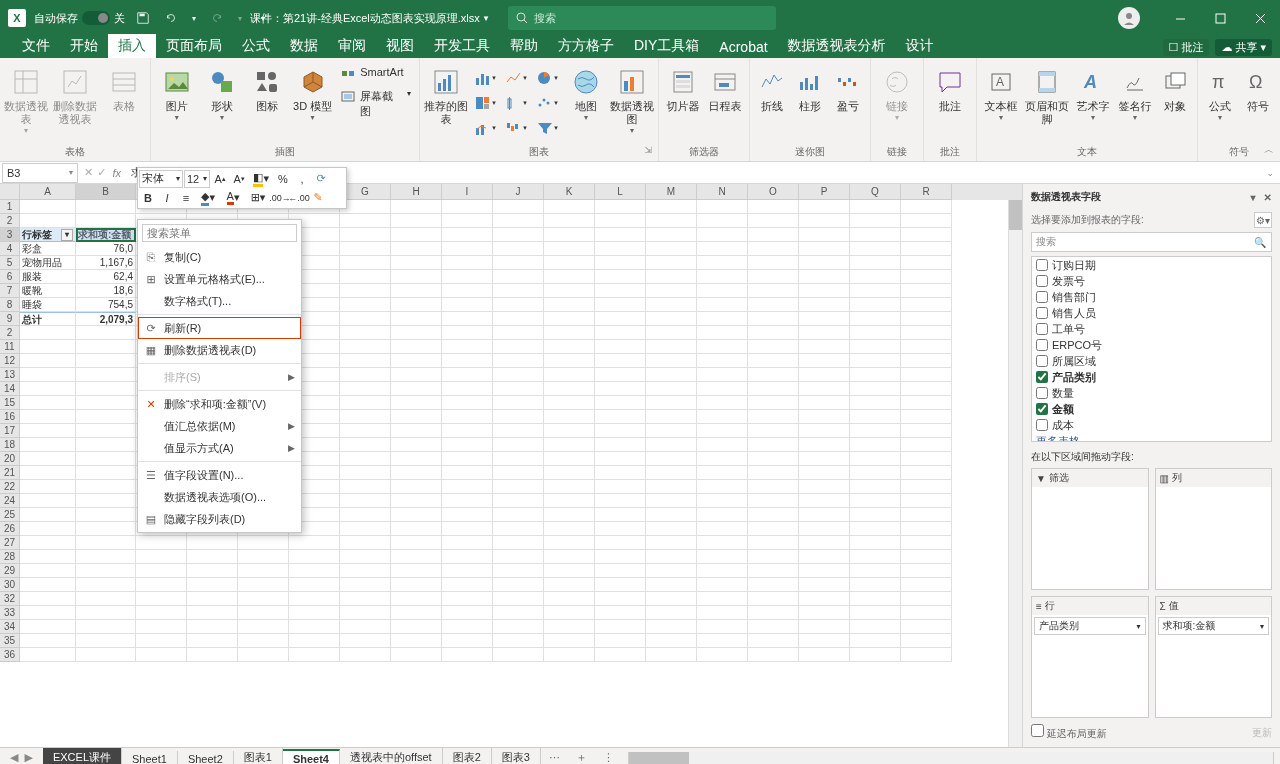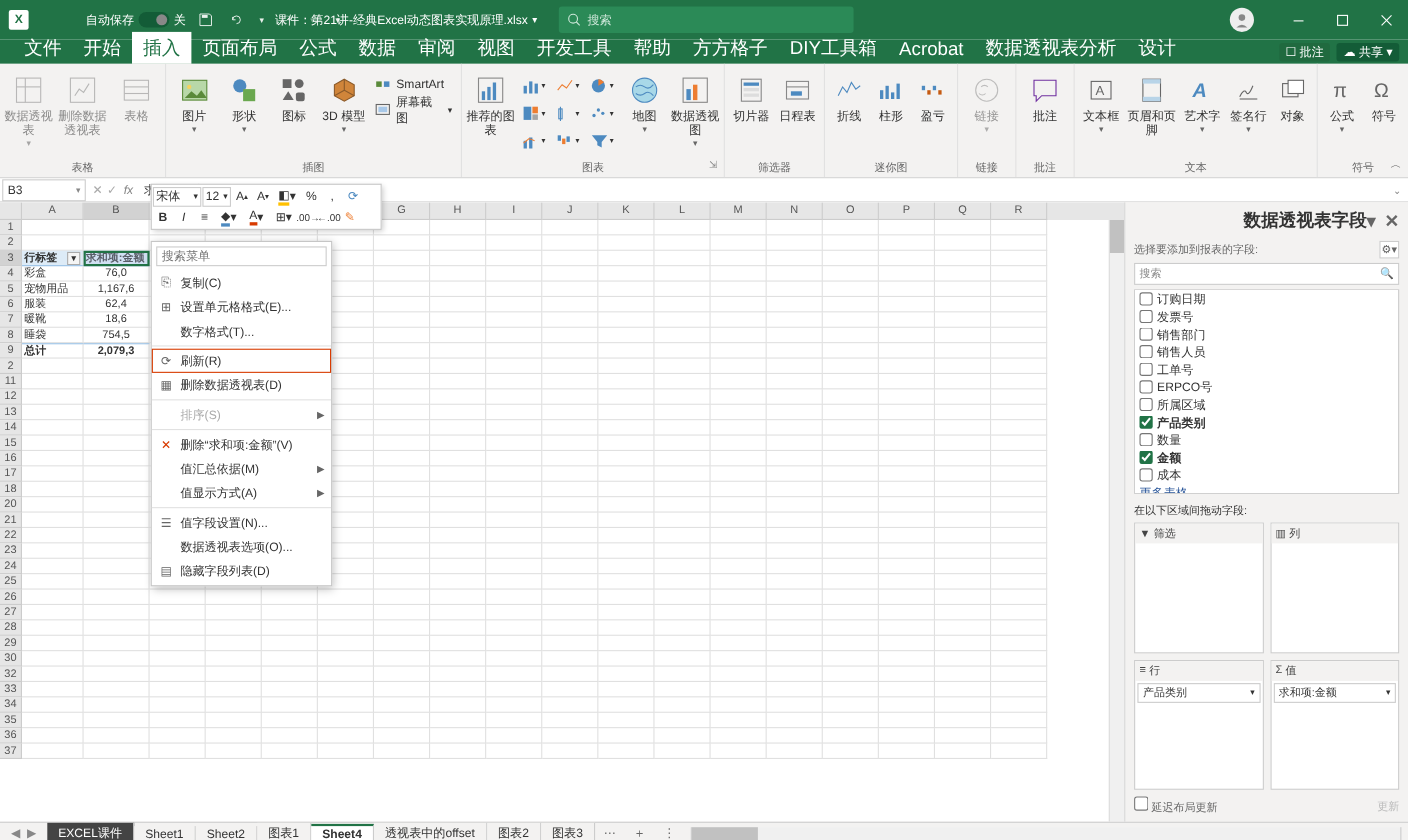--- a/index.html
+++ b/index.html
@@ -2,51 +2,51 @@
 <html><head>
 <meta charset="utf-8">
 <style>
 * { margin: 0; padding: 0; box-sizing: border-box; font-family: "Microsoft YaHei", "Segoe UI", sans-serif; }
 body { width: 1280px; height: 764px; background: #fff; overflow: hidden; font-size: 12px; color: #333; position: relative; }
 
 
 .titlebar { height: 36px; background: #217346; display: flex; align-items: center; color: #fff; position: relative; }
 .titlebar-left { display: flex; align-items: center; gap: 8px; padding-left: 8px; }
 .excel-icon { width: 18px; height: 18px; background: #fff; border-radius: 2px; display: flex; align-items: center; justify-content: center; color: #217346; font-weight: bold; font-size: 11px; }
-.autosave { display: flex; align-items: center; gap: 4px; font-size: 11px; margin-left: 44px; }
+.autosave { display: flex; align-items: center; gap: 4px; font-size: 11px; }
 .toggle { width: 28px; height: 14px; background: #135c37; border-radius: 7px; position: relative; }
 .toggle::after { content: ''; position: absolute; right: 2px; top: 2px; width: 10px; height: 10px; background: #888; border-radius: 50%; }
 .qat-btn { width: 20px; height: 20px; display: flex; align-items: center; justify-content: center; cursor: pointer; opacity: 0.9; }
 .qat-btn svg { width: 14px; height: 14px; fill: #fff; }
 .title-text { position: absolute; left: 250px; font-size: 11px; display: flex; align-items: center; gap: 4px; }
 .search-box { position: absolute; left: 508px; width: 268px; height: 24px; background: #2b8a57; border-radius: 3px; display: flex; align-items: center; padding: 0 8px; gap: 6px; color: #cfe8da; font-size: 11px; }
 .titlebar-right { position: absolute; right: 0; display: flex; align-items: center; height: 100%; }
 .avatar { width: 22px; height: 22px; border-radius: 50%; background: #eee; margin-right: 20px; display:flex; align-items:center; justify-content:center; }
 .win-btn { width: 40px; height: 36px; display: flex; align-items: center; justify-content: center; cursor: pointer; }
 .win-btn svg { width: 11px; height: 11px; stroke: #fff; stroke-width: 1; fill: none; }
 
 
 .tabbar { height: 22px; background: #217346; display: flex; align-items: flex-end; padding-left: 12px; color: #fff; position: relative; }
-.tab { padding: 3px 10px; font-size: 17px; cursor: pointer; }
+.tab { padding: 3px 10px; font-size: 14px; cursor: pointer; }
 .tab.active { background: #fff; color: #217346; }
 .tab.contextual { color: #fff; }
 .tabbar-right { position: absolute; right: 8px; bottom: 2px; display: flex; gap: 6px; }
 .tab-pill { background: #206a3f; border-radius: 3px; padding: 1px 6px; font-size: 11px; display:flex; align-items:center; gap:3px; }
 .share-pill { background: #135c37; }
 
 
 .ribbon { height: 104px; background: #f3f2f1; border-bottom: 1px solid #d6d6d6; display: flex; position: relative; }
 .ribbon-group { display: flex; flex-direction: column; align-items: center; border-right: 1px solid #e1e1e1; padding: 2px 4px 0; }
 .ribbon-controls { display: flex; align-items: flex-start; flex: 1; gap: 2px; padding-top: 2px; }
 .ribbon-label { font-size: 10px; color: #666; padding: 2px 0 2px; text-align: center; width: 100%; }
 .big-btn { display: flex; flex-direction: column; align-items: center; justify-content: flex-start; width: 44px; height: 80px; cursor: pointer; padding-top: 4px; font-size: 11px; text-align: center; line-height: 1.2; }
 .big-btn .icon { width: 32px; height: 32px; margin-bottom: 2px; display:flex; align-items:center; justify-content:center; }
 .big-btn .drop { font-size: 8px; color: #666; }
 .small-stack { display: flex; flex-direction: column; gap: 1px; padding-top: 4px; }
-.small-btn { display: flex; align-items: center; height: 22px; padding: 0 4px; cursor: pointer; font-size: 11px; gap: 4px; }
+.small-btn { display: flex; height: 22px; padding: 0 4px; cursor: pointer; font-size: 11px; gap: 4px; }
 .small-btn .icon { width: 16px; height: 16px; display:flex; align-items:center; justify-content:center; }
 .chart-grid { display: flex; flex-direction: column; gap: 1px; padding-top: 4px; }
 .chart-row { display: flex; gap: 1px; }
 .chart-btn { width: 30px; height: 24px; display:flex; align-items:center; justify-content:center; cursor: pointer; }
 .ribbon-collapse { position: absolute; right: 6px; bottom: 4px; cursor: pointer; font-size: 10px; color: #666; }
 
 
 .formulabar { height: 22px; border-bottom: 1px solid #d6d6d6; display: flex; align-items: center; font-size: 11px; }
 .namebox { width: 76px; height: 20px; border: 1px solid #ccc; padding: 0 4px; display: flex; align-items: center; justify-content: space-between; margin-left: 2px; }
 .fx-btns { display: flex; align-items: center; gap: 4px; padding: 0 6px; color: #aaa; }
@@ -58,21 +58,21 @@
 .grid-main { flex: 1; position: relative; overflow: hidden; }
 .col-headers { display: flex; height: 16px; background: #e6e6e6; }
 .select-all { width: 20px; height: 16px; background: #e6e6e6; border-right: 1px solid #ccc; border-bottom: 1px solid #ccc; }
 .col-h { border-right: 1px solid #ccc; border-bottom: 1px solid #ccc; text-align: center; font-size: 10px; color: #555; line-height: 16px; }
 .col-h.sel { background: #d2d2d2; }
 .rows { position: relative; }
 .row { display: flex; height: 14px; }
 .row-h { width: 20px; background: #e6e6e6; border-right: 1px solid #ccc; border-bottom: 1px solid #ccc; text-align: center; font-size: 10px; color: #555; line-height: 14px; }
 .row-h.sel { background: #d2d2d2; }
 .cell { border-right: 1px solid #e0e0e0; border-bottom: 1px solid #e0e0e0; font-size: 10px; padding: 0 2px; line-height: 14px; overflow: hidden; white-space: nowrap; }
-.cell.right { text-align: center; }
+.cell.right { text-align: right; }
 .cell.bold { font-weight: bold; }
 .cell.pivot-hdr { background: #ddebf7; border-bottom: 1px solid #9bc2e6; font-weight: bold; }
 .cell.pivot-total { border-top: 1px solid #9bc2e6; font-weight: bold; }
 .dropdown-arrow { display: inline-block; width: 12px; height: 12px; border: 1px solid #aaa; background: #f5f5f5; text-align: center; line-height: 10px; font-size: 8px; float: right; margin-top: 1px; }
 .active-cell-border { position: absolute; border: 2px solid #217346; pointer-events: none; background: rgba(180,198,231,0.3); }
 .vscroll { position: absolute; right: 0; top: 16px; bottom: 0; width: 14px; background: #f0f0f0; border-left: 1px solid #ddd; }
 .vscroll-thumb { position: absolute; top: 0; width: 100%; height: 30px; background: #c1c1c1; }
 
 
 .mini-toolbar { position: absolute; left: 137px; top: 167px; width: 210px; height: 42px; background: #fff; border: 1px solid #c6c6c6; box-shadow: 2px 2px 5px rgba(0,0,0,0.2); display: flex; flex-direction: column; padding: 1px; z-index: 10; }
@@ -87,21 +87,21 @@
 .ctx-search input { width: 100%; height: 18px; border: 1px solid #ccc; font-size: 11px; padding: 0 4px; }
 .ctx-item { display: flex; align-items: center; height: 22px; padding: 0 6px 0 26px; font-size: 11px; cursor: pointer; position: relative; }
 .ctx-item.disabled { color: #aaa; }
 .ctx-item .ctx-icon { position: absolute; left: 5px; width: 16px; height: 16px; display:flex; align-items:center; justify-content:center; }
 .ctx-item .arrow { position: absolute; right: 6px; font-size: 9px; color: #666; }
 .ctx-item.highlighted { outline: 1.5px solid #d83b01; outline-offset: -1px; }
 .ctx-sep { height: 1px; background: #e1e1e1; margin: 2px 0; }
 
 
 .fieldpane { width: 258px; border-left: 1px solid #d6d6d6; background: #f3f2f1; display: flex; flex-direction: column; font-size: 11px; }
-.fp-header { display: flex; align-items: center; justify-content: flex-end; padding: 6px 8px; font-size: 16px; font-weight: 600; color: #333; }
+.fp-header { display: flex; align-items: center; justify-content: space-between; padding: 6px 8px; font-size: 10px; font-weight: 600; color: #333; }
 .fp-header-btns { display: flex; gap: 8px; color: #666; }
 .fp-sub { padding: 2px 8px 4px; color: #666; font-size: 10px; display:flex; justify-content:space-between; align-items:center; }
 .fp-gear { width: 18px; height: 16px; border: 1px solid #ccc; background:#fff; display:flex; align-items:center; justify-content:center; font-size:10px; }
 .fp-search { margin: 0 8px 4px; height: 20px; background: #fff; border: 1px solid #ccc; display: flex; align-items: center; padding: 0 4px; justify-content: space-between; color: #888; font-size: 10px; }
 .fp-fields { margin: 0 8px; background: #fff; border: 1px solid #ccc; height: 186px; overflow-y: auto; position:relative; }
 .fp-field { display: flex; align-items: center; height: 16px; padding: 0 4px; gap: 4px; }
 .fp-field input { width: 12px; height: 12px; accent-color: #217346; }
 .fp-field.checked { font-weight: bold; }
 .fp-more { padding: 2px 4px; color: #2b579a; }
 .fp-areas-label { padding: 8px 8px 4px; color: #333; font-size: 10px; }
@@ -1082,41 +1082,20 @@
           <div class="cell" style="width: 51px;"></div>
           <div class="cell" style="width: 51px;"></div>
           <div class="cell" style="width: 51px;"></div>
           <div class="cell" style="width: 51px;"></div>
           <div class="cell" style="width: 51px;"></div>
           <div class="cell" style="width: 51px;"></div>
           <div class="cell" style="width: 51px;"></div>
           <div class="cell" style="width: 51px;"></div>
         </div>
         <div class="row">
-          <div class="row-h">23</div>
-          <div class="cell" style="width: 56px;"></div>
-          <div class="cell" style="width: 60px;"></div>
-          <div class="cell" style="width: 51px;"></div>
-          <div class="cell" style="width: 51px;"></div>
-          <div class="cell" style="width: 51px;"></div>
-          <div class="cell" style="width: 51px;"></div>
-          <div class="cell" style="width: 51px;"></div>
-          <div class="cell" style="width: 51px;"></div>
-          <div class="cell" style="width: 51px;"></div>
-          <div class="cell" style="width: 51px;"></div>
-          <div class="cell" style="width: 51px;"></div>
-          <div class="cell" style="width: 51px;"></div>
-          <div class="cell" style="width: 51px;"></div>
-          <div class="cell" style="width: 51px;"></div>
-          <div class="cell" style="width: 51px;"></div>
-          <div class="cell" style="width: 51px;"></div>
-          <div class="cell" style="width: 51px;"></div>
-          <div class="cell" style="width: 51px;"></div>
-        </div>
-        <div class="row">
           <div class="row-h">24</div>
           <div class="cell" style="width: 56px;"></div>
           <div class="cell" style="width: 60px;"></div>
           <div class="cell" style="width: 51px;"></div>
           <div class="cell" style="width: 51px;"></div>
           <div class="cell" style="width: 51px;"></div>
           <div class="cell" style="width: 51px;"></div>
           <div class="cell" style="width: 51px;"></div>
           <div class="cell" style="width: 51px;"></div>
           <div class="cell" style="width: 51px;"></div>
@@ -1335,41 +1314,20 @@
           <div class="cell" style="width: 51px;"></div>
           <div class="cell" style="width: 51px;"></div>
           <div class="cell" style="width: 51px;"></div>
           <div class="cell" style="width: 51px;"></div>
           <div class="cell" style="width: 51px;"></div>
           <div class="cell" style="width: 51px;"></div>
           <div class="cell" style="width: 51px;"></div>
         </div>
         <div class="row">
           <div class="row-h">36</div>
-          <div class="cell" style="width: 56px;"></div>
-          <div class="cell" style="width: 60px;"></div>
-          <div class="cell" style="width: 51px;"></div>
-          <div class="cell" style="width: 51px;"></div>
-          <div class="cell" style="width: 51px;"></div>
-          <div class="cell" style="width: 51px;"></div>
-          <div class="cell" style="width: 51px;"></div>
-          <div class="cell" style="width: 51px;"></div>
-          <div class="cell" style="width: 51px;"></div>
-          <div class="cell" style="width: 51px;"></div>
-          <div class="cell" style="width: 51px;"></div>
-          <div class="cell" style="width: 51px;"></div>
-          <div class="cell" style="width: 51px;"></div>
-          <div class="cell" style="width: 51px;"></div>
-          <div class="cell" style="width: 51px;"></div>
-          <div class="cell" style="width: 51px;"></div>
-          <div class="cell" style="width: 51px;"></div>
-          <div class="cell" style="width: 51px;"></div>
-        </div>
-        <div class="row">
-          <div class="row-h">37</div>
           <div class="cell" style="width: 56px;"></div>
           <div class="cell" style="width: 60px;"></div>
           <div class="cell" style="width: 51px;"></div>
           <div class="cell" style="width: 51px;"></div>
           <div class="cell" style="width: 51px;"></div>
           <div class="cell" style="width: 51px;"></div>
           <div class="cell" style="width: 51px;"></div>
           <div class="cell" style="width: 51px;"></div>
           <div class="cell" style="width: 51px;"></div>
           <div class="cell" style="width: 51px;"></div>

